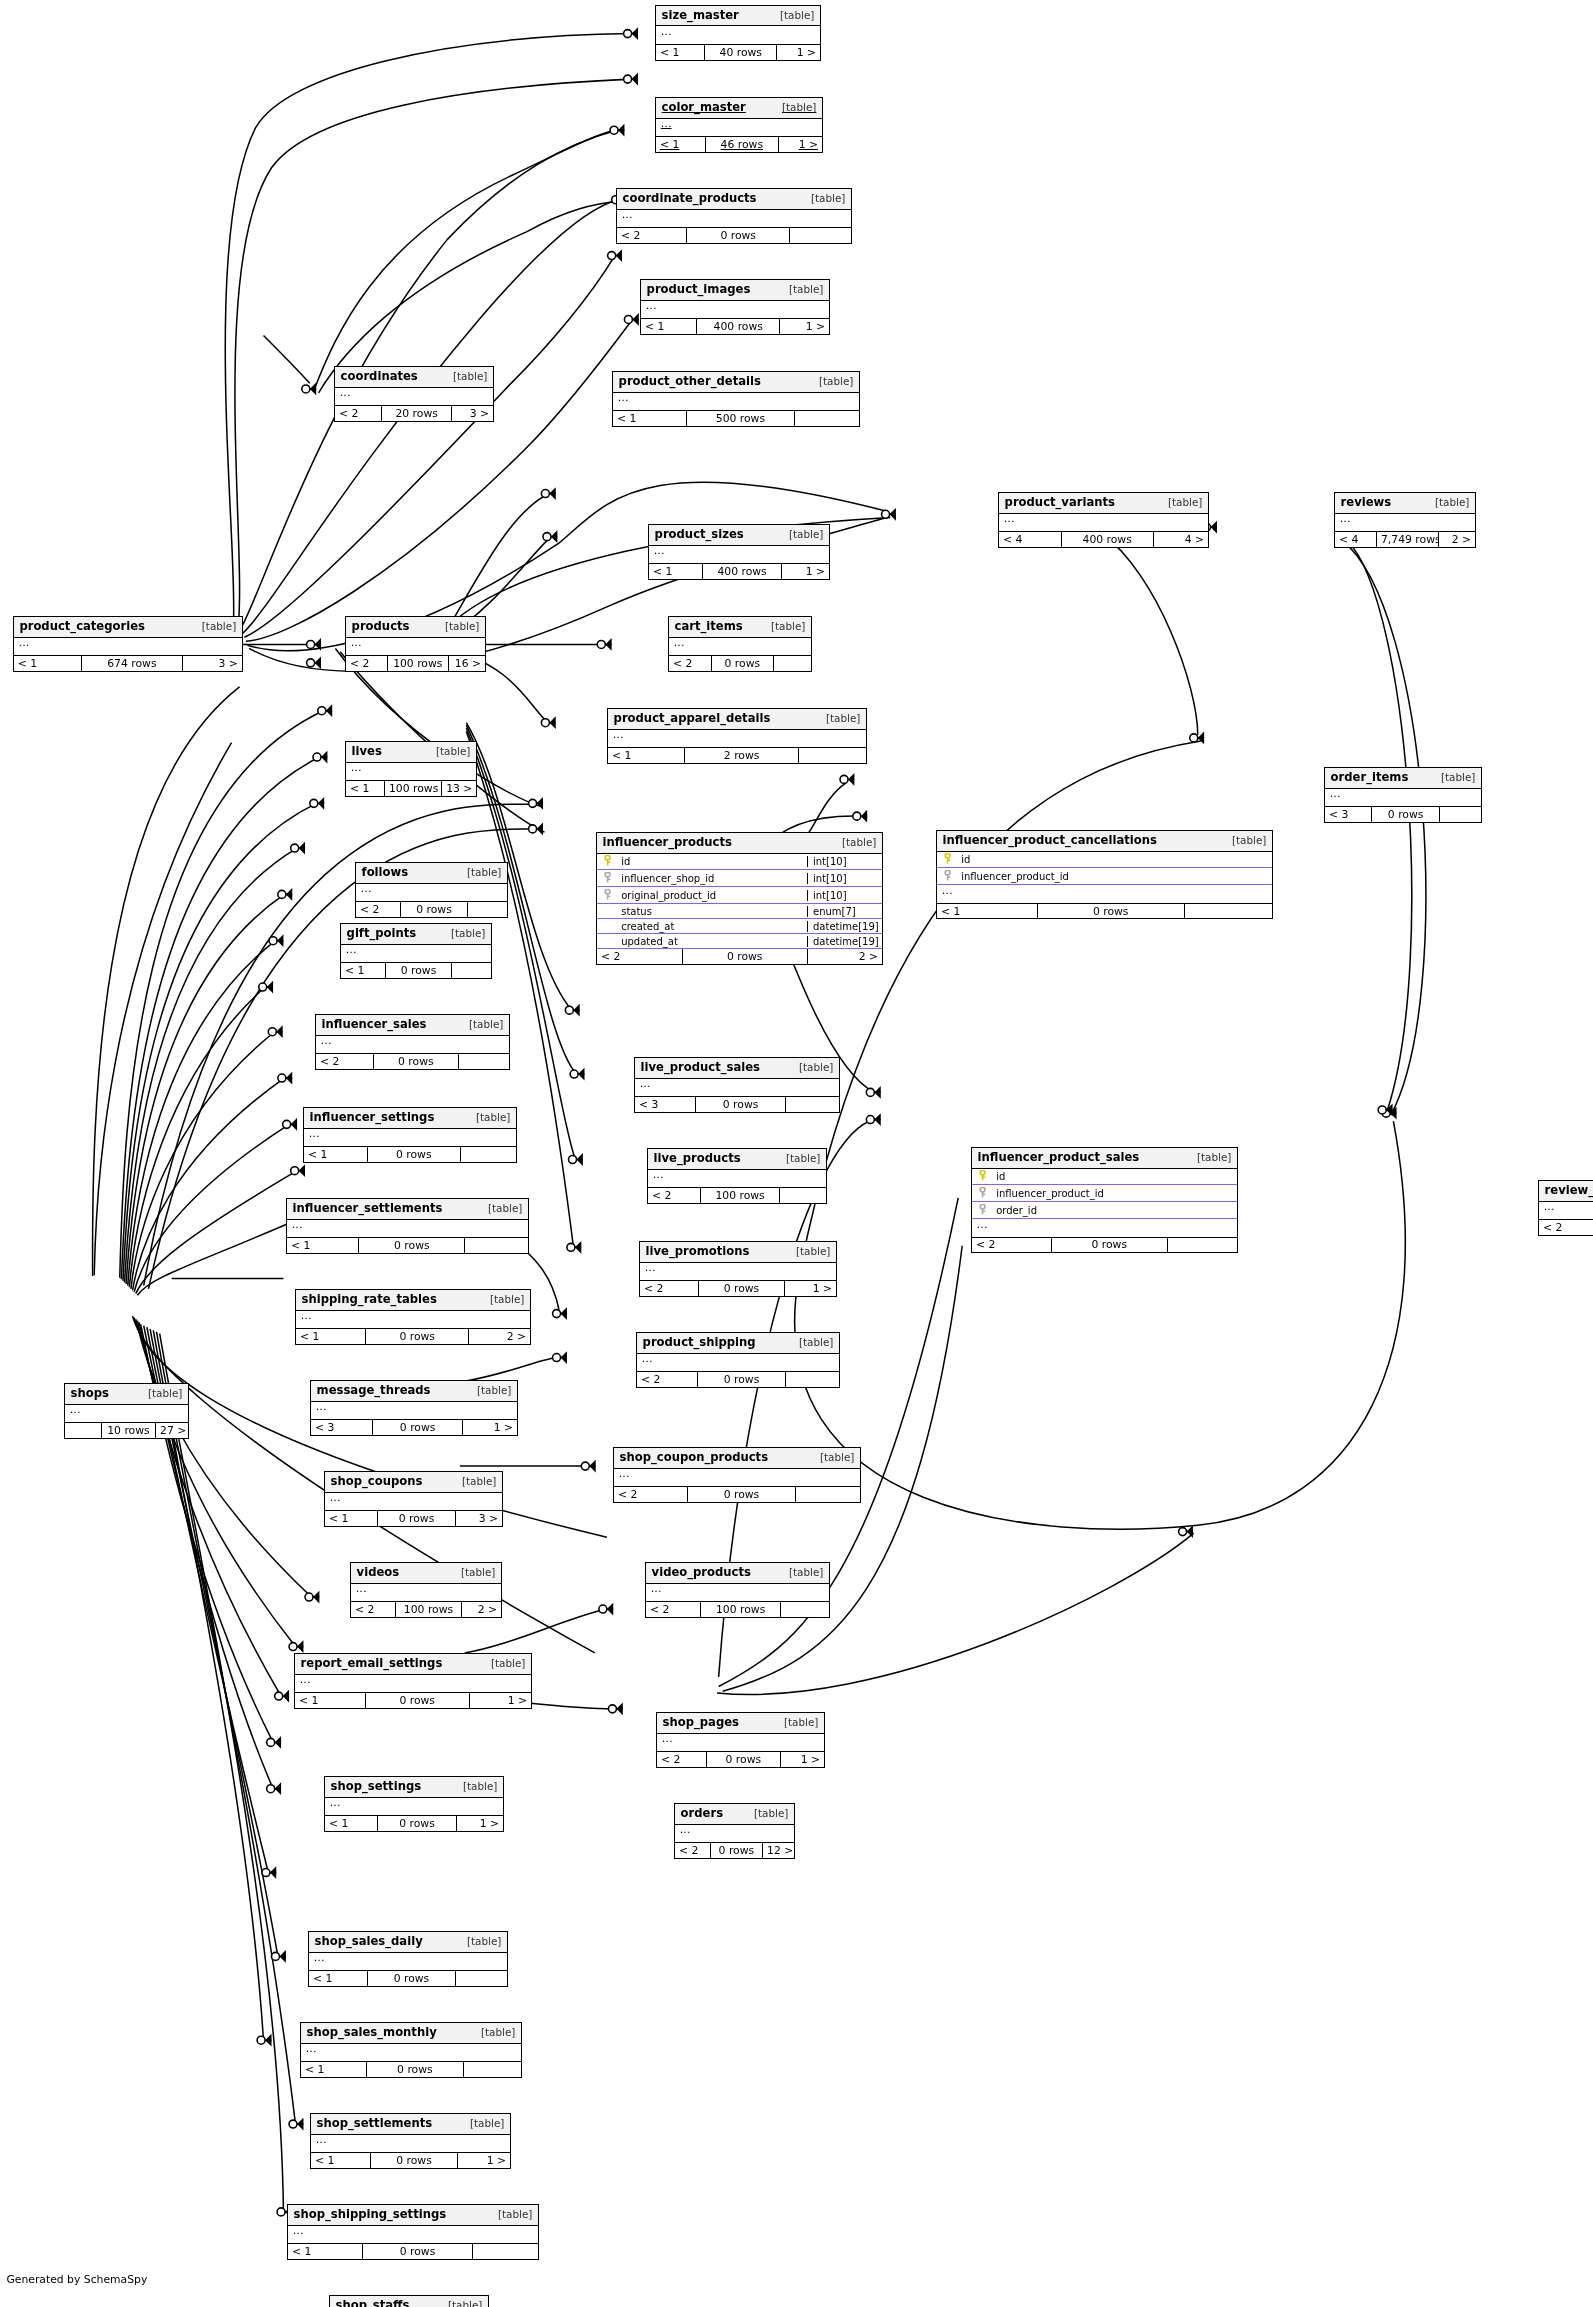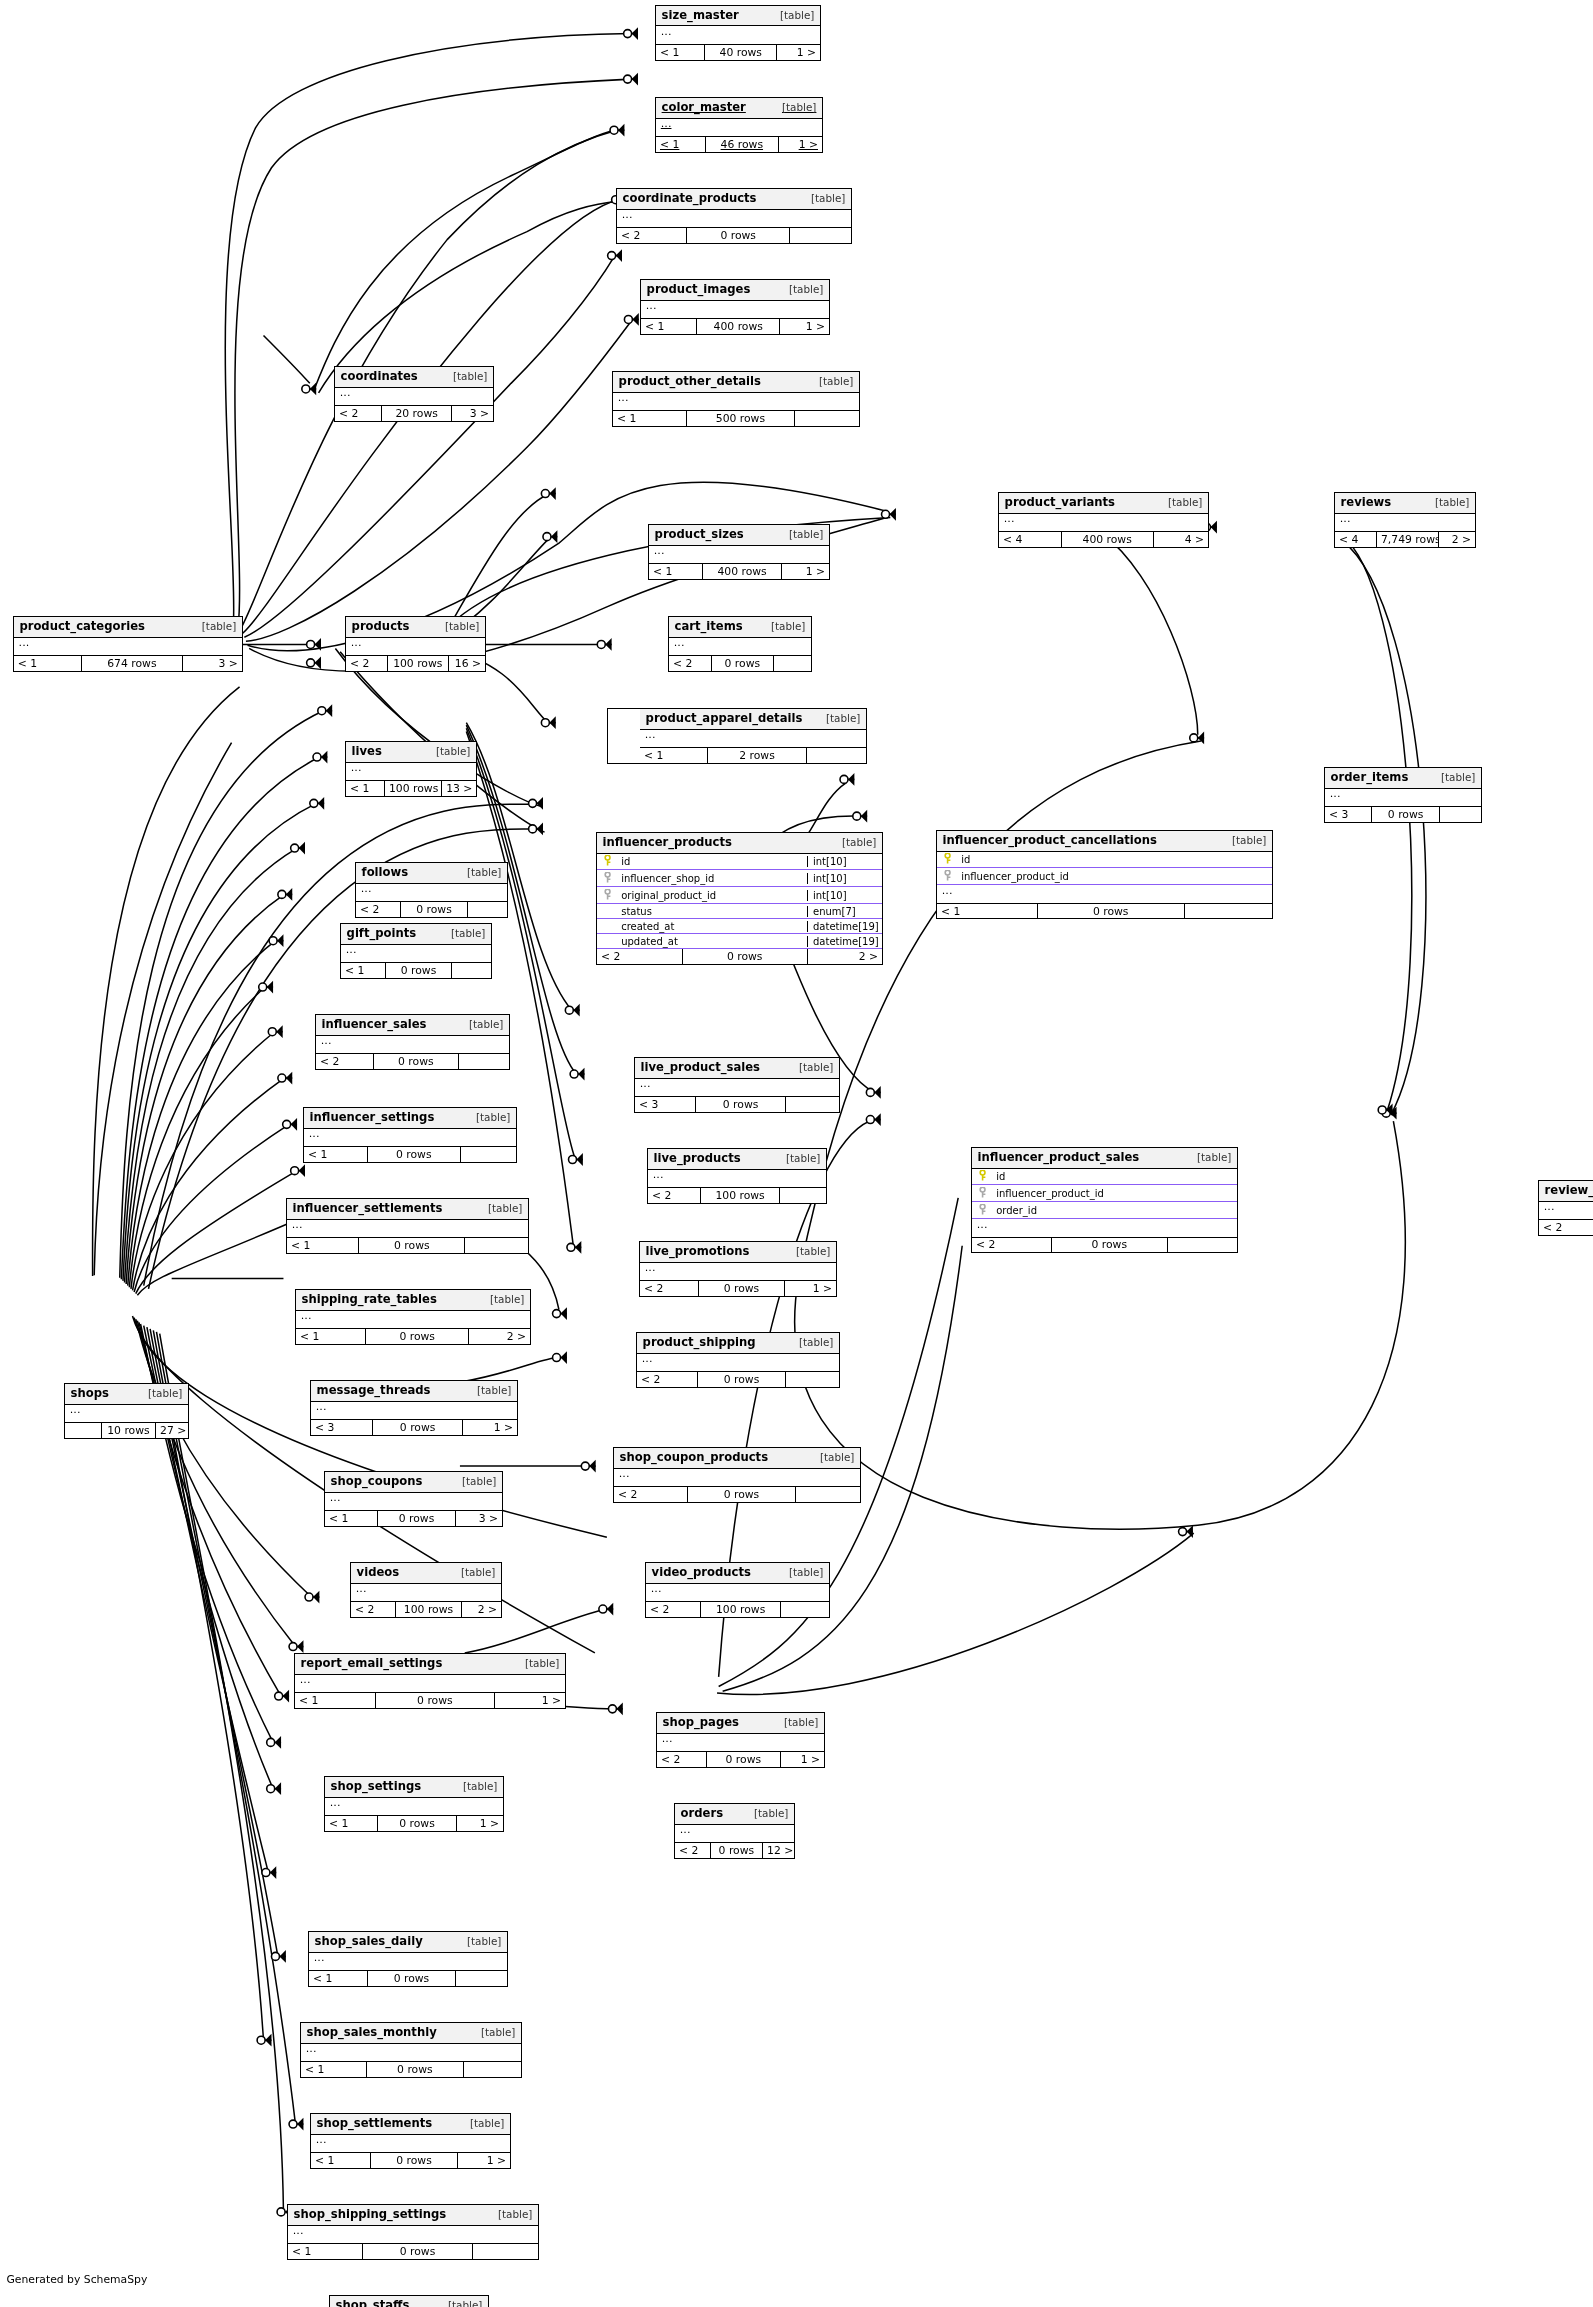--- a/index.html
+++ b/index.html
@@ -341,21 +341,21 @@
           <span class="nm">cart_items</span>
           <span class="tag">[table]</span>
         </div>
         <div class="ell">...</div>
         <div class="ftr">
           <div class="c1">&lt; 2</div>
           <div class="c2">0 rows</div>
           <div class="c3"></div>
         </div>
       </div>
-      <div class="tbl" style="left: 607px; top: 708px; width: 260px; padding-left: 32px;">
+      <div class="tbl" style="left: 607px; top: 708px; width: 260px;">
         <div class="hdr">
           <span class="nm">product_apparel_details</span>
           <span class="tag">[table]</span>
         </div>
         <div class="ell">...</div>
         <div class="ftr">
           <div class="c1">&lt; 1</div>
           <div class="c2">2 rows</div>
           <div class="c3"></div>
         </div>
@@ -509,21 +509,21 @@
           <span class="nm">video_products</span>
           <span class="tag">[table]</span>
         </div>
         <div class="ell">...</div>
         <div class="ftr">
           <div class="c1">&lt; 2</div>
           <div class="c2">100 rows</div>
           <div class="c3"></div>
         </div>
       </div>
-      <div class="tbl" style="left: 294px; top: 1653px; width: 272px;">
+      <div class="tbl" style="left: 294px; top: 1653px; width: 238px;">
         <div class="hdr">
           <span class="nm">report_email_settings</span>
           <span class="tag">[table]</span>
         </div>
         <div class="ell">...</div>
         <div class="ftr">
           <div class="c1">&lt; 1</div>
           <div class="c2">0 rows</div>
           <div class="c3">1 &gt;</div>
         </div>

